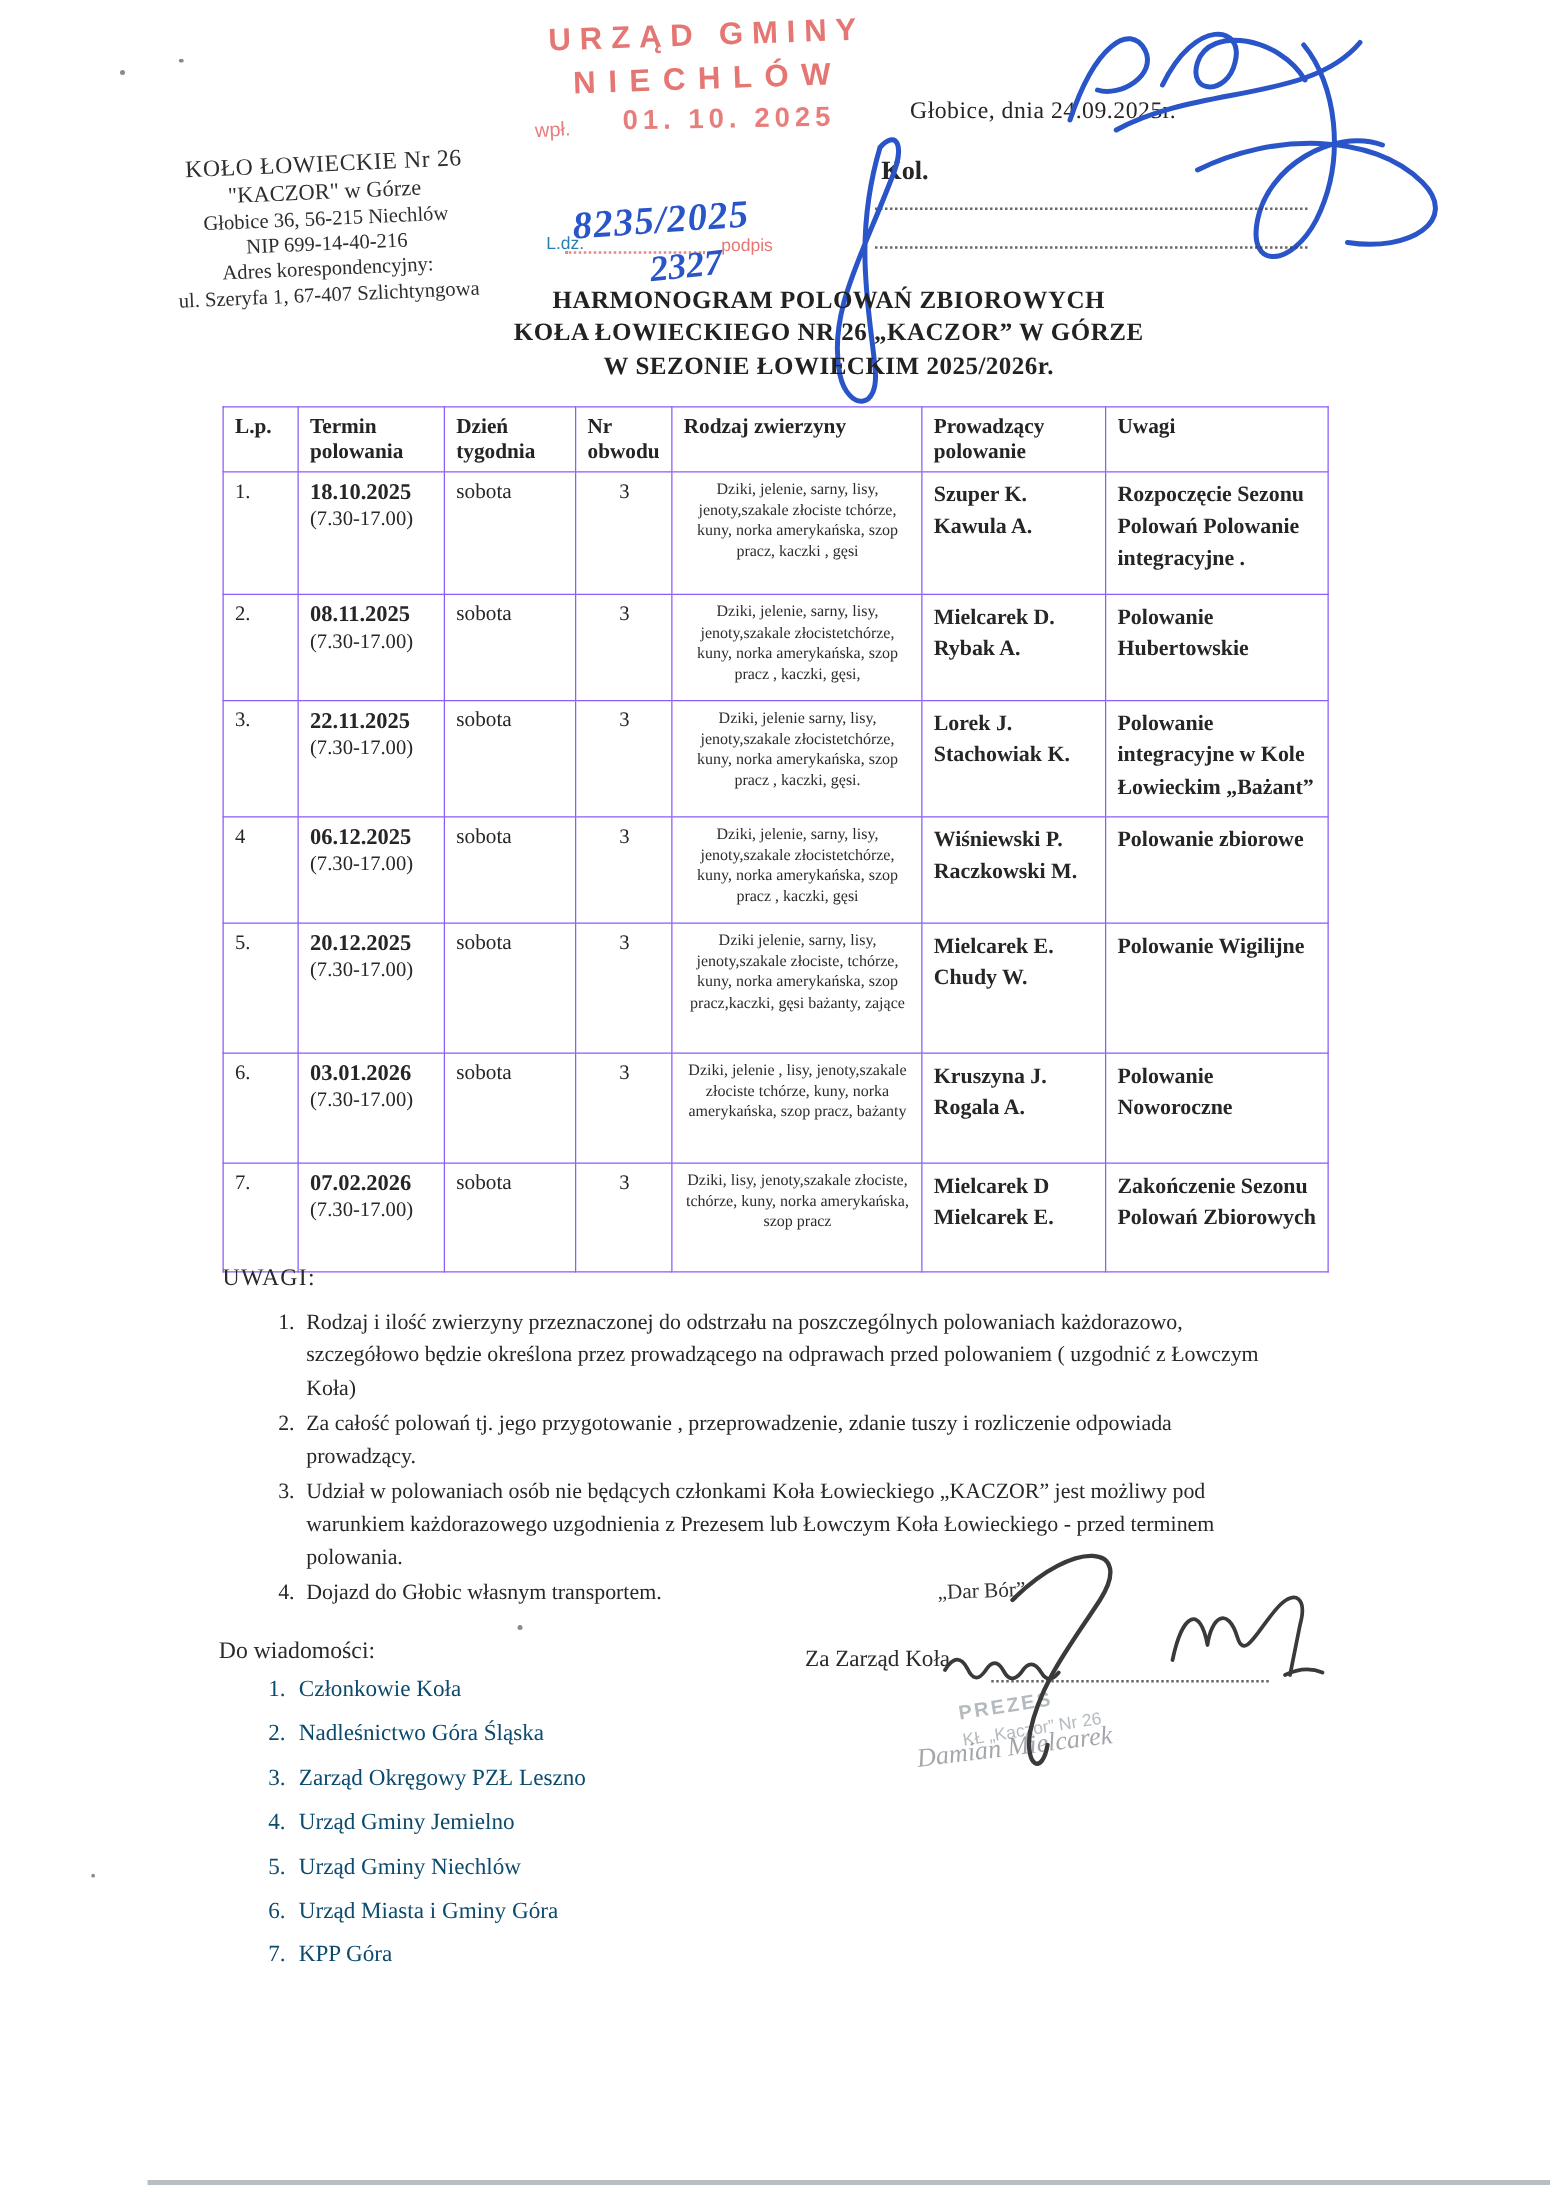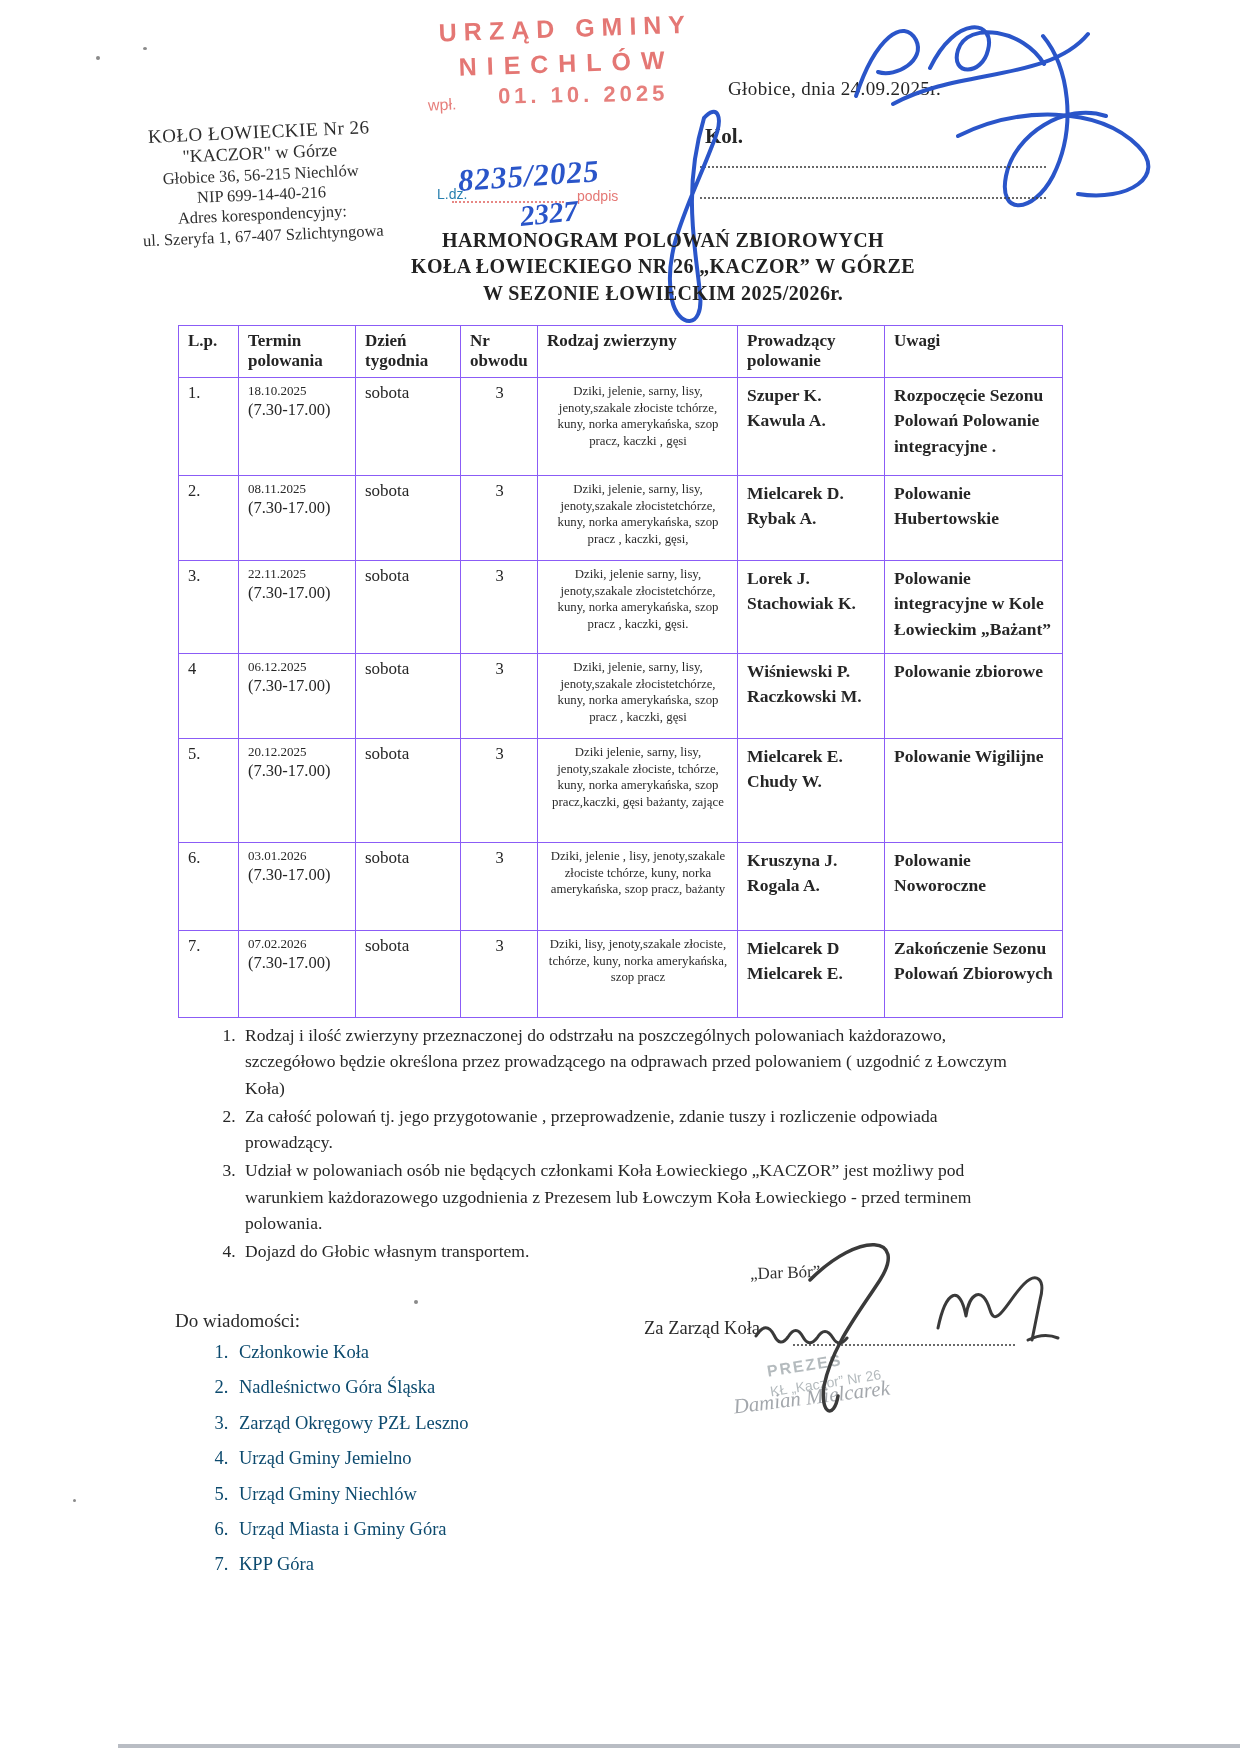--- a/index.html
+++ b/index.html
@@ -52,21 +52,21 @@
   table.sched th, table.sched td{
     border:1px solid #8b5cf6;vertical-align:top;padding:5px 8px 6px 9px;
   }
   table.sched th{
     font-size:17px;text-align:left;white-space:pre-line;font-weight:bold;color:#242424;
   }
   tr.hdr{height:42px;}
   tr.r0{height:98px;} tr.r1{height:85px;} tr.r2{height:93px;} tr.r3{height:85px;}
   tr.r4{height:104px;} tr.r5{height:88px;} tr.r6{height:87px;}
   td.c-lp{font-size:16.5px;}
-  td.c-date .d1{font-weight:normal;font-size:13px;}
+  td.c-date .d1{font-weight:bold;font-size:18px;}
   td.c-date .d2{font-size:16.5px;margin-top:1px;}
   td.c-day{font-size:17px;}
   td.c-nr{font-size:16.5px;text-align:center;}
   td.c-animals{font-size:12.8px;line-height:1.3;color:#2c2c2c;text-align:center;}
   td.c-leaders{font-weight:bold;font-size:17.5px;line-height:1.45;white-space:pre-line;}
   td.c-notes{font-weight:bold;font-size:17.5px;line-height:1.45;}
 
   
   .remarks{left:178px;top:1012px;width:850px;}
   .remarks-title{font-size:19px;letter-spacing:1px;color:#2a2a2a;}
@@ -267,20 +267,21 @@
         <td class="c-nr">3</td>
         <td class="c-animals">Dziki, lisy, jenoty,szakale złociste, tchórze, kuny, norka amerykańska, szop pracz</td>
         <td class="c-leaders">Mielcarek D
 Mielcarek E.</td>
         <td class="c-notes">Zakończenie Sezonu Polowań Zbiorowych</td>
       </tr>
     </tbody>
   </table>
 
   <div class="abs remarks">
+    <div class="remarks-title">UWAGI:</div>
     <ol class="remarks-list">
       <li>Rodzaj i ilość zwierzyny przeznaczonej do odstrzału na poszczególnych polowaniach każdorazowo, szczegółowo będzie określona przez prowadzącego na odprawach przed polowaniem ( uzgodnić z Łowczym Koła)</li>
       <li>Za całość polowań tj. jego przygotowanie , przeprowadzenie, zdanie tuszy i rozliczenie odpowiada prowadzący.</li>
       <li>Udział w polowaniach osób nie będących członkami Koła Łowieckiego „KACZOR” jest możliwy pod warunkiem każdorazowego uzgodnienia z Prezesem lub Łowczym Koła Łowieckiego - przed terminem polowania.</li>
       <li>Dojazd do Głobic  własnym transportem.</li>
     </ol>
   </div>
 
   <div class="abs darbor">„Dar Bór”</div>
   <div class="abs zarzad-label">Za Zarząd Koła</div>

